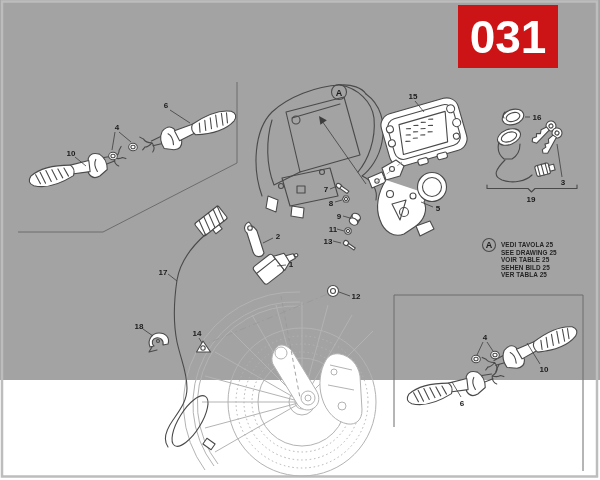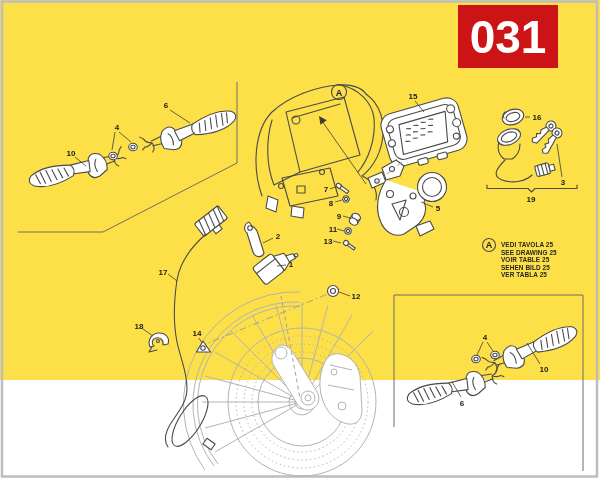--- a/index.html
+++ b/index.html
@@ -1,17 +1,17 @@
 <!DOCTYPE html>
 <html><head>
 <meta charset="utf-8">
 <style>
   html,body{margin:0;padding:0;background:#fff;}
   body{width:600px;height:480px;overflow:hidden;font-family:"Liberation Sans",sans-serif;}
-  .stage{position:relative;width:600px;height:380px;background:#fde047;}
+  .stage{position:relative;width:600px;height:380px;background:#a3a3a3;}
   svg{display:block;}
   text{font-family:"Liberation Sans","DejaVu Sans",sans-serif;}
   .plabel{font-size:8px;font-weight:bold;fill:#1b1b1b;}
   .marker{font-size:9px;font-weight:bold;fill:#1b1b1b;}
   .note{font-size:6.4px;font-weight:bold;fill:#242424;letter-spacing:.1px;}
   .plate{font-size:46px;font-weight:bold;fill:#ffffff;}
   .dk{stroke:#4a4a4a;fill:none;stroke-width:1.1;stroke-linejoin:round;stroke-linecap:round;}
   .dkf{stroke:#4a4a4a;fill:#ffffff;stroke-width:1.1;stroke-linejoin:round;}
   .lt{stroke:#b3b3b3;fill:none;stroke-width:1;stroke-linejoin:round;}
   .ltf{stroke:#b3b3b3;fill:#ffffff;stroke-width:1;}

